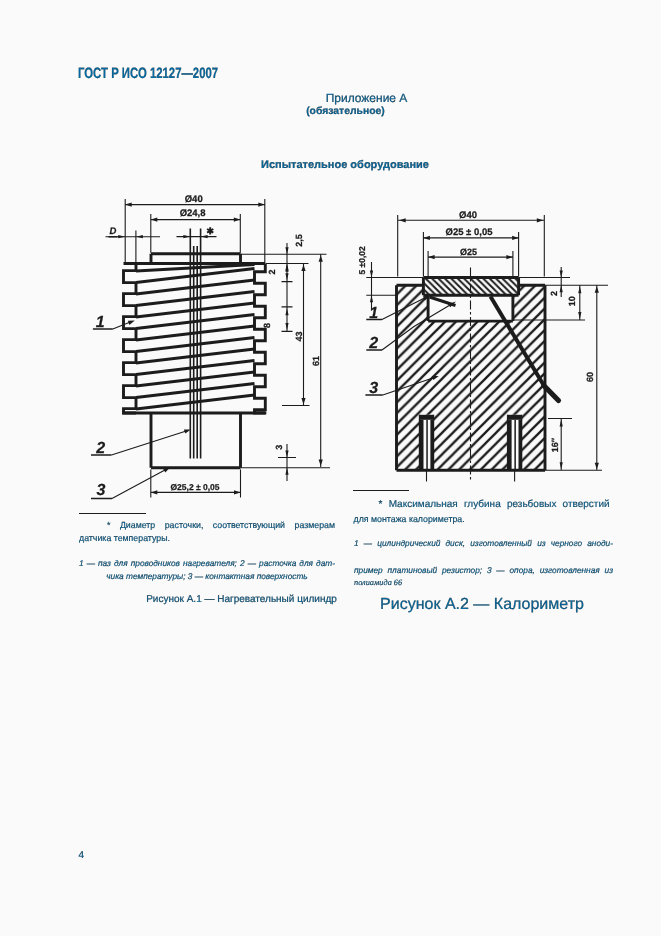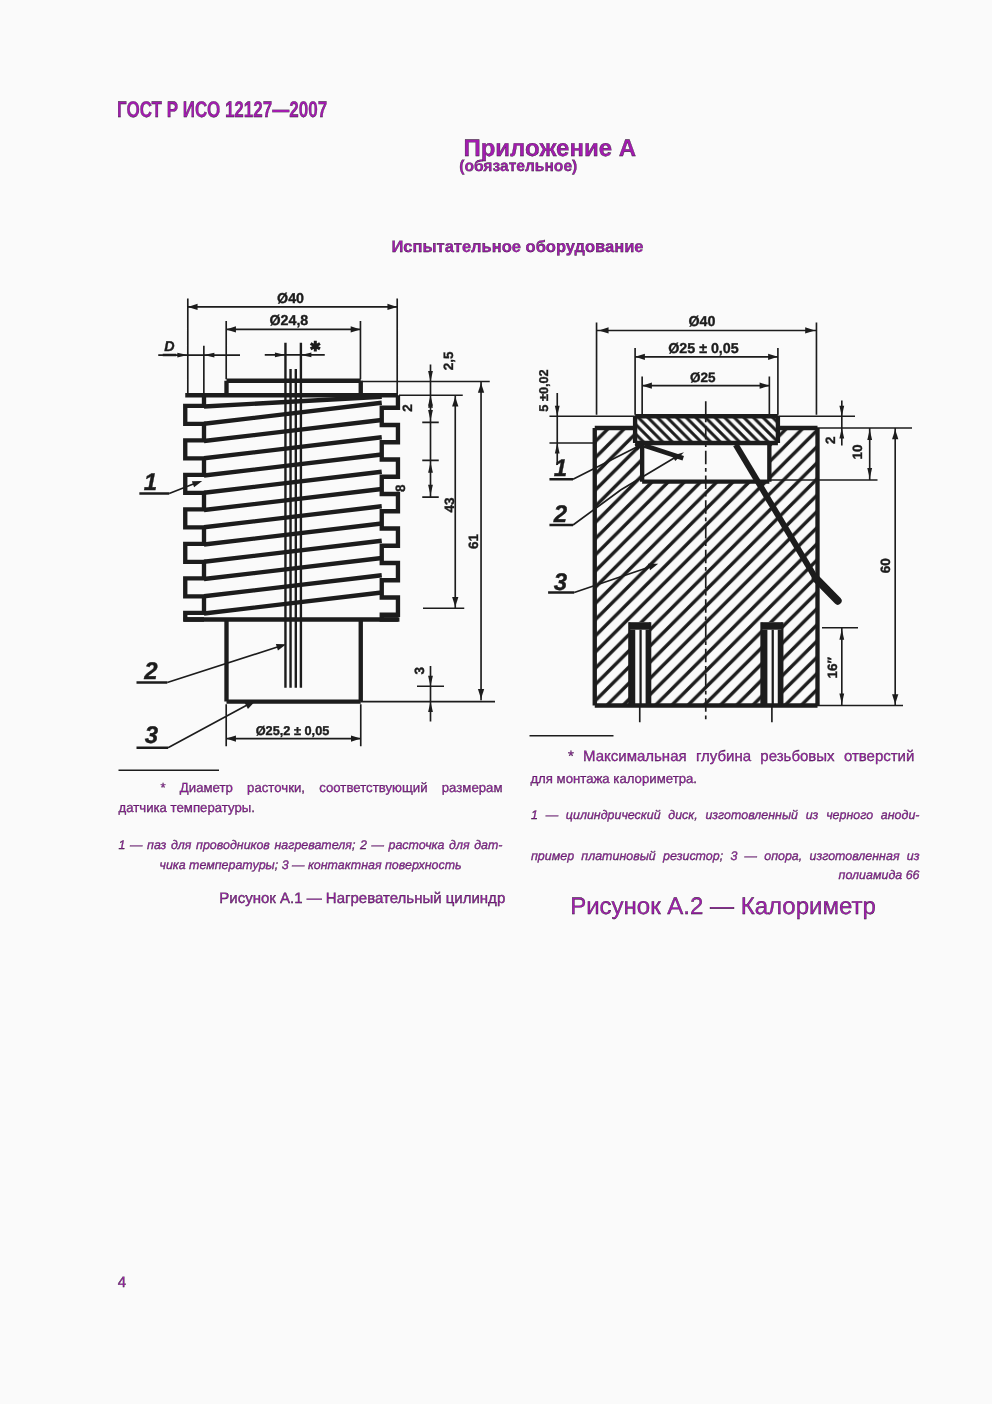--- a/index.html
+++ b/index.html
@@ -1,24 +1,24 @@
 <!DOCTYPE html>
 <html><head><meta charset="utf-8">
 <style>
 html,body{margin:0;padding:0;background:#fafafa;}
 #page{position:relative;width:661px;height:936px;background:#fafafa;overflow:hidden;
-  font-family:"Liberation Sans",sans-serif;color:#a21caf;-webkit-font-smoothing:antialiased;text-rendering:geometricPrecision;}
+  font-family:"Liberation Sans",sans-serif;color:#0369a1;-webkit-font-smoothing:antialiased;text-rendering:geometricPrecision;}
 .t{position:absolute;white-space:nowrap;-webkit-text-stroke:0.22px #1c1c1c;}
 .j{position:absolute;white-space:normal;-webkit-text-stroke:0.18px #1c1c1c;}
 svg text{font-family:"Liberation Sans",sans-serif;fill:#1c1c1c;stroke:#1c1c1c;stroke-width:0.25px;}
 </style></head>
 <body>
 <div id="page">
 <div class="t" style="left:78px;top:64.5px;font-size:15px;font-weight:bold;transform-origin:0 0;transform:scaleX(0.757);">ГОСТ Р ИСО 12127—2007</div>
-<div class="t" style="left:345px;top:90.8px;font-size:16px;font-weight:bold;transform:translateX(-50%);padding-left:43px;">Приложение А</div>
+<div class="t" style="left:345px;top:90.8px;font-size:12px;font-weight:normal;transform:translateX(-50%);padding-left:43px;">Приложение А</div>
 <div class="t" style="left:345.5px;top:106.3px;font-size:10.4px;font-weight:bold;transform:translateX(-50%);">(обязательное)</div>
 <div class="t" style="left:345px;top:159px;font-size:11px;font-weight:bold;transform:translateX(-50%);">Испытательное оборудование</div>
 
 <svg width="661" height="936" viewBox="0 0 661 936" style="position:absolute;left:0;top:0">
 <defs>
 <pattern id="hb" patternUnits="userSpaceOnUse" width="10.8" height="10.8">
   <path d="M-3 13.8L13.8 -3M-3 3L3 -3M7.8 13.8L13.8 7.8" stroke="#1c1c1c" stroke-width="2.3" fill="none"></path>
 </pattern>
 <pattern id="hc" patternUnits="userSpaceOnUse" width="6.4" height="6.4">
   <path d="M-3 -3L9.4 9.4M3.4 -3L9.4 3M-3 3.4L3 9.4" stroke="#1c1c1c" stroke-width="2.0" fill="none"></path>
@@ -129,16 +129,16 @@
 <div class="j" style="left:79px;top:532.8px;width:256px;font-size:8.8px;">датчика температуры.</div>
 <div class="j" style="left:79px;top:558px;width:256px;font-size:8.3px;font-style:italic;text-align:justify;text-align-last:justify;">1 — паз для проводников нагревателя; 2 — расточка для дат-</div>
 <div class="j" style="left:79px;top:570.8px;width:256px;font-size:8.3px;font-style:italic;text-align:center;">чика температуры; 3 — контактная поверхность</div>
 <div class="t" style="left:209.5px;top:593.8px;font-size:10px;transform:translateX(-50%);margin-left:32px;">Рисунок А.1 — Нагревательный цилиндр</div>
 
 <div style="position:absolute;left:353px;top:489.5px;width:56px;border-top:1.2px solid #1c1c1c;"></div>
 <div class="j" style="left:353.6px;top:499px;width:256px;font-size:10px;text-align:justify;text-align-last:justify;text-indent:25px;">* Максимальная глубина резьбовых отверстий</div>
 <div class="j" style="left:353.6px;top:513.5px;width:256px;font-size:8.8px;">для монтажа калориметра.</div>
 <div class="j" style="left:354px;top:537.5px;width:259px;font-size:8.3px;font-style:italic;text-align:justify;text-align-last:justify;">1 — цилиндрический диск, изготовленный из черного аноди-</div>
 <div class="j" style="left:354px;top:564.8px;width:259px;font-size:8.3px;font-style:italic;text-align:justify;text-align-last:justify;">пример платиновый резистор; 3 — опора, изготовленная из</div>
-<div class="j" style="left:354px;top:578px;width:259px;font-size:8.3px;font-style:italic;text-align:right;">полиамида 66</div>
+<div class="j" style="left:354px;top:578px;width:259px;font-size:8.3px;font-style:italic;text-align:left;font-family:Liberation Serif, serif;">полиамида 66</div>
 <div class="t" style="left:482px;top:595.7px;font-size:16px;transform:translateX(-50%);">Рисунок А.2 — Калориметр</div>
 
 <div class="t" style="left:78.5px;top:850px;font-size:10px;">4</div>
 </div>
 </body></html>

